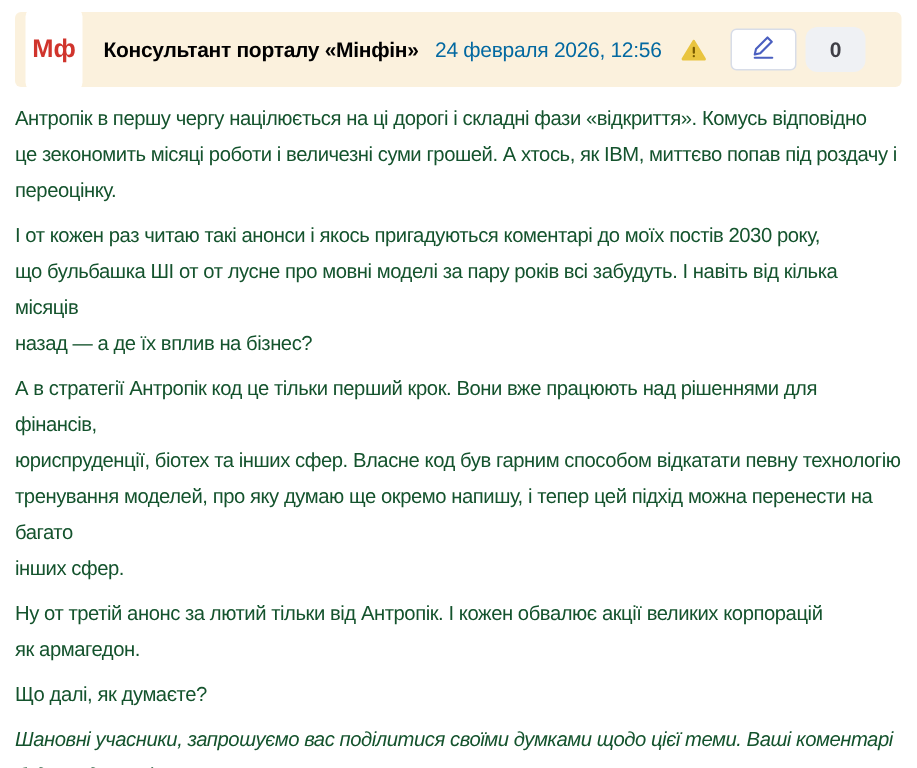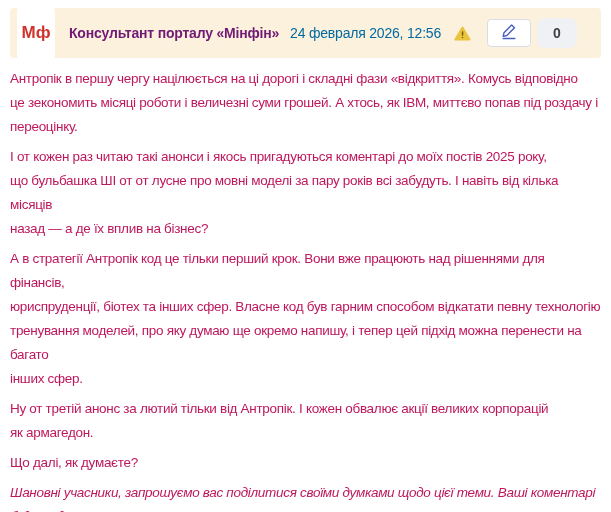--- a/index.html
+++ b/index.html
@@ -30,21 +30,21 @@
     font-weight: bold;
     font-size: 17px;
     color: #d0342c;
     flex: 0 0 auto;
     cursor: pointer;
   }
   .author {
     margin-left: 14px;
     font-weight: bold;
     font-size: 14px;
-    color: #701a75;
+    color: #000000;
     text-decoration: none;
     letter-spacing: -0.2px;
     cursor: pointer;
     white-space: nowrap;
   }
   .timestamp {
     margin-left: 11px;
     font-size: 14px;
     color: #0369a1;
     letter-spacing: -0.2px;
@@ -74,21 +74,21 @@
     font-weight: bold;
     color: #3f3f46;
   }
 
   
   .comment-body { padding-top: 9px; }
   .comment-body p {
     font-size: 13.5px;
     line-height: 24px;
     letter-spacing: -0.3px;
-    color: #be185d;
+    color: #14532d;
     white-space: pre-line;
     margin: 0 0 6px 0;
     max-width: 601px;
   }
   .comment-body p.invite { font-style: italic; }
 </style>
 </head>
 <body>
 
 <div class="page">
@@ -119,21 +119,21 @@
 
     <div class="rating">
       <span>0</span>
     </div>
   </div>
 
   <div class="comment-body">
     <p>Антропік в першу чергу націлюється на ці дорогі і складні фази «відкриття». Комусь відповідно
 це зекономить місяці роботи і величезні суми грошей. А хтось, як IBM, миттєво попав під роздачу і
 переоцінку.</p>
-    <p>І от кожен раз читаю такі анонси і якось пригадуються коментарі до моїх постів 2025 року,
+    <p>І от кожен раз читаю такі анонси і якось пригадуються коментарі до моїх постів 2030 року,
 що бульбашка ШІ от от лусне про мовні моделі за пару років всі забудуть. І навіть від кілька місяців
 назад — а де їх вплив на бізнес?</p>
     <p>А в стратегії Антропік код це тільки перший крок. Вони вже працюють над рішеннями для фінансів,
 юриспруденції, біотех та інших сфер. Власне код був гарним способом відкатати певну технологію
 тренування моделей, про яку думаю ще окремо напишу, і тепер цей підхід можна перенести на багато
 інших сфер.</p>
     <p>Ну от третій анонс за лютий тільки від Антропік. І кожен обвалює акції великих корпорацій
 як армагедон.</p>
     <p>Що далі, як думаєте?</p>
     <p class="invite">Шановні учасники, запрошуємо вас поділитися своїми думками щодо цієї теми. Ваші коментарі

